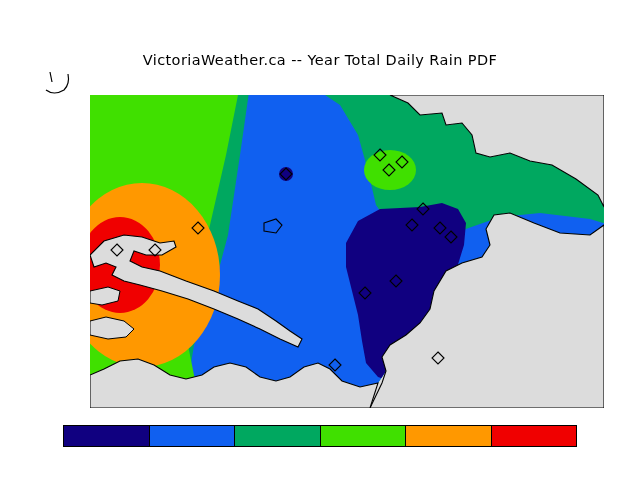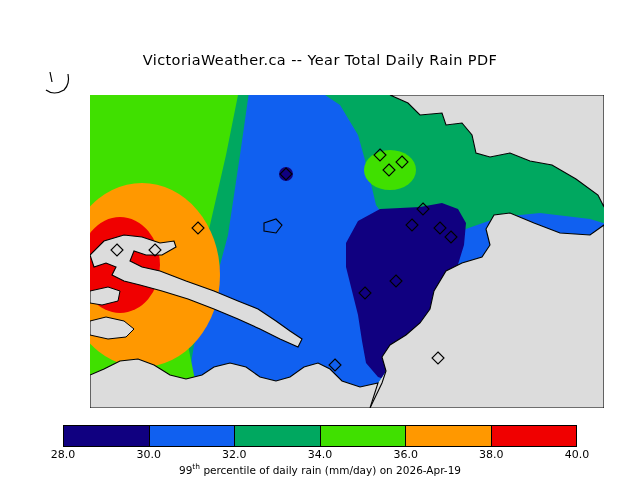--- a/index.html
+++ b/index.html
@@ -145,27 +145,15 @@
 
   <div id="cbar-wrap">
     <div id="cbar">
         <div class="cband" title="28.0-30.0" style="background: rgb(16, 0, 128);"></div>
         <div class="cband" title="30.0-32.0" style="background: rgb(16, 96, 240);"></div>
         <div class="cband" title="32.0-34.0" style="background: rgb(0, 168, 96);"></div>
         <div class="cband" title="34.0-36.0" style="background: rgb(64, 224, 0);"></div>
         <div class="cband" title="36.0-38.0" style="background: rgb(255, 152, 0);"></div>
         <div class="cband" title="38.0-40.0" style="background: rgb(240, 0, 0);"></div>
       </div>
-    <div id="ticks">
-        <span class="tick" style="left: 63px;">28.0</span>
-        <span class="tick" style="left: 148.667px;">30.0</span>
-        <span class="tick" style="left: 234.333px;">32.0</span>
-        <span class="tick" style="left: 320px;">34.0</span>
-        <span class="tick" style="left: 405.667px;">36.0</span>
-        <span class="tick" style="left: 491.333px;">38.0</span>
-        <span class="tick" style="left: 577px;">40.0</span>
-      </div>
-    <div id="cap">
-      <span>99</span><sup>th</sup><span> percentile of daily rain (mm/day) on 2026-Apr-19</span>
-    </div>
   </div>
 
 </div>
 
 </body></html>

